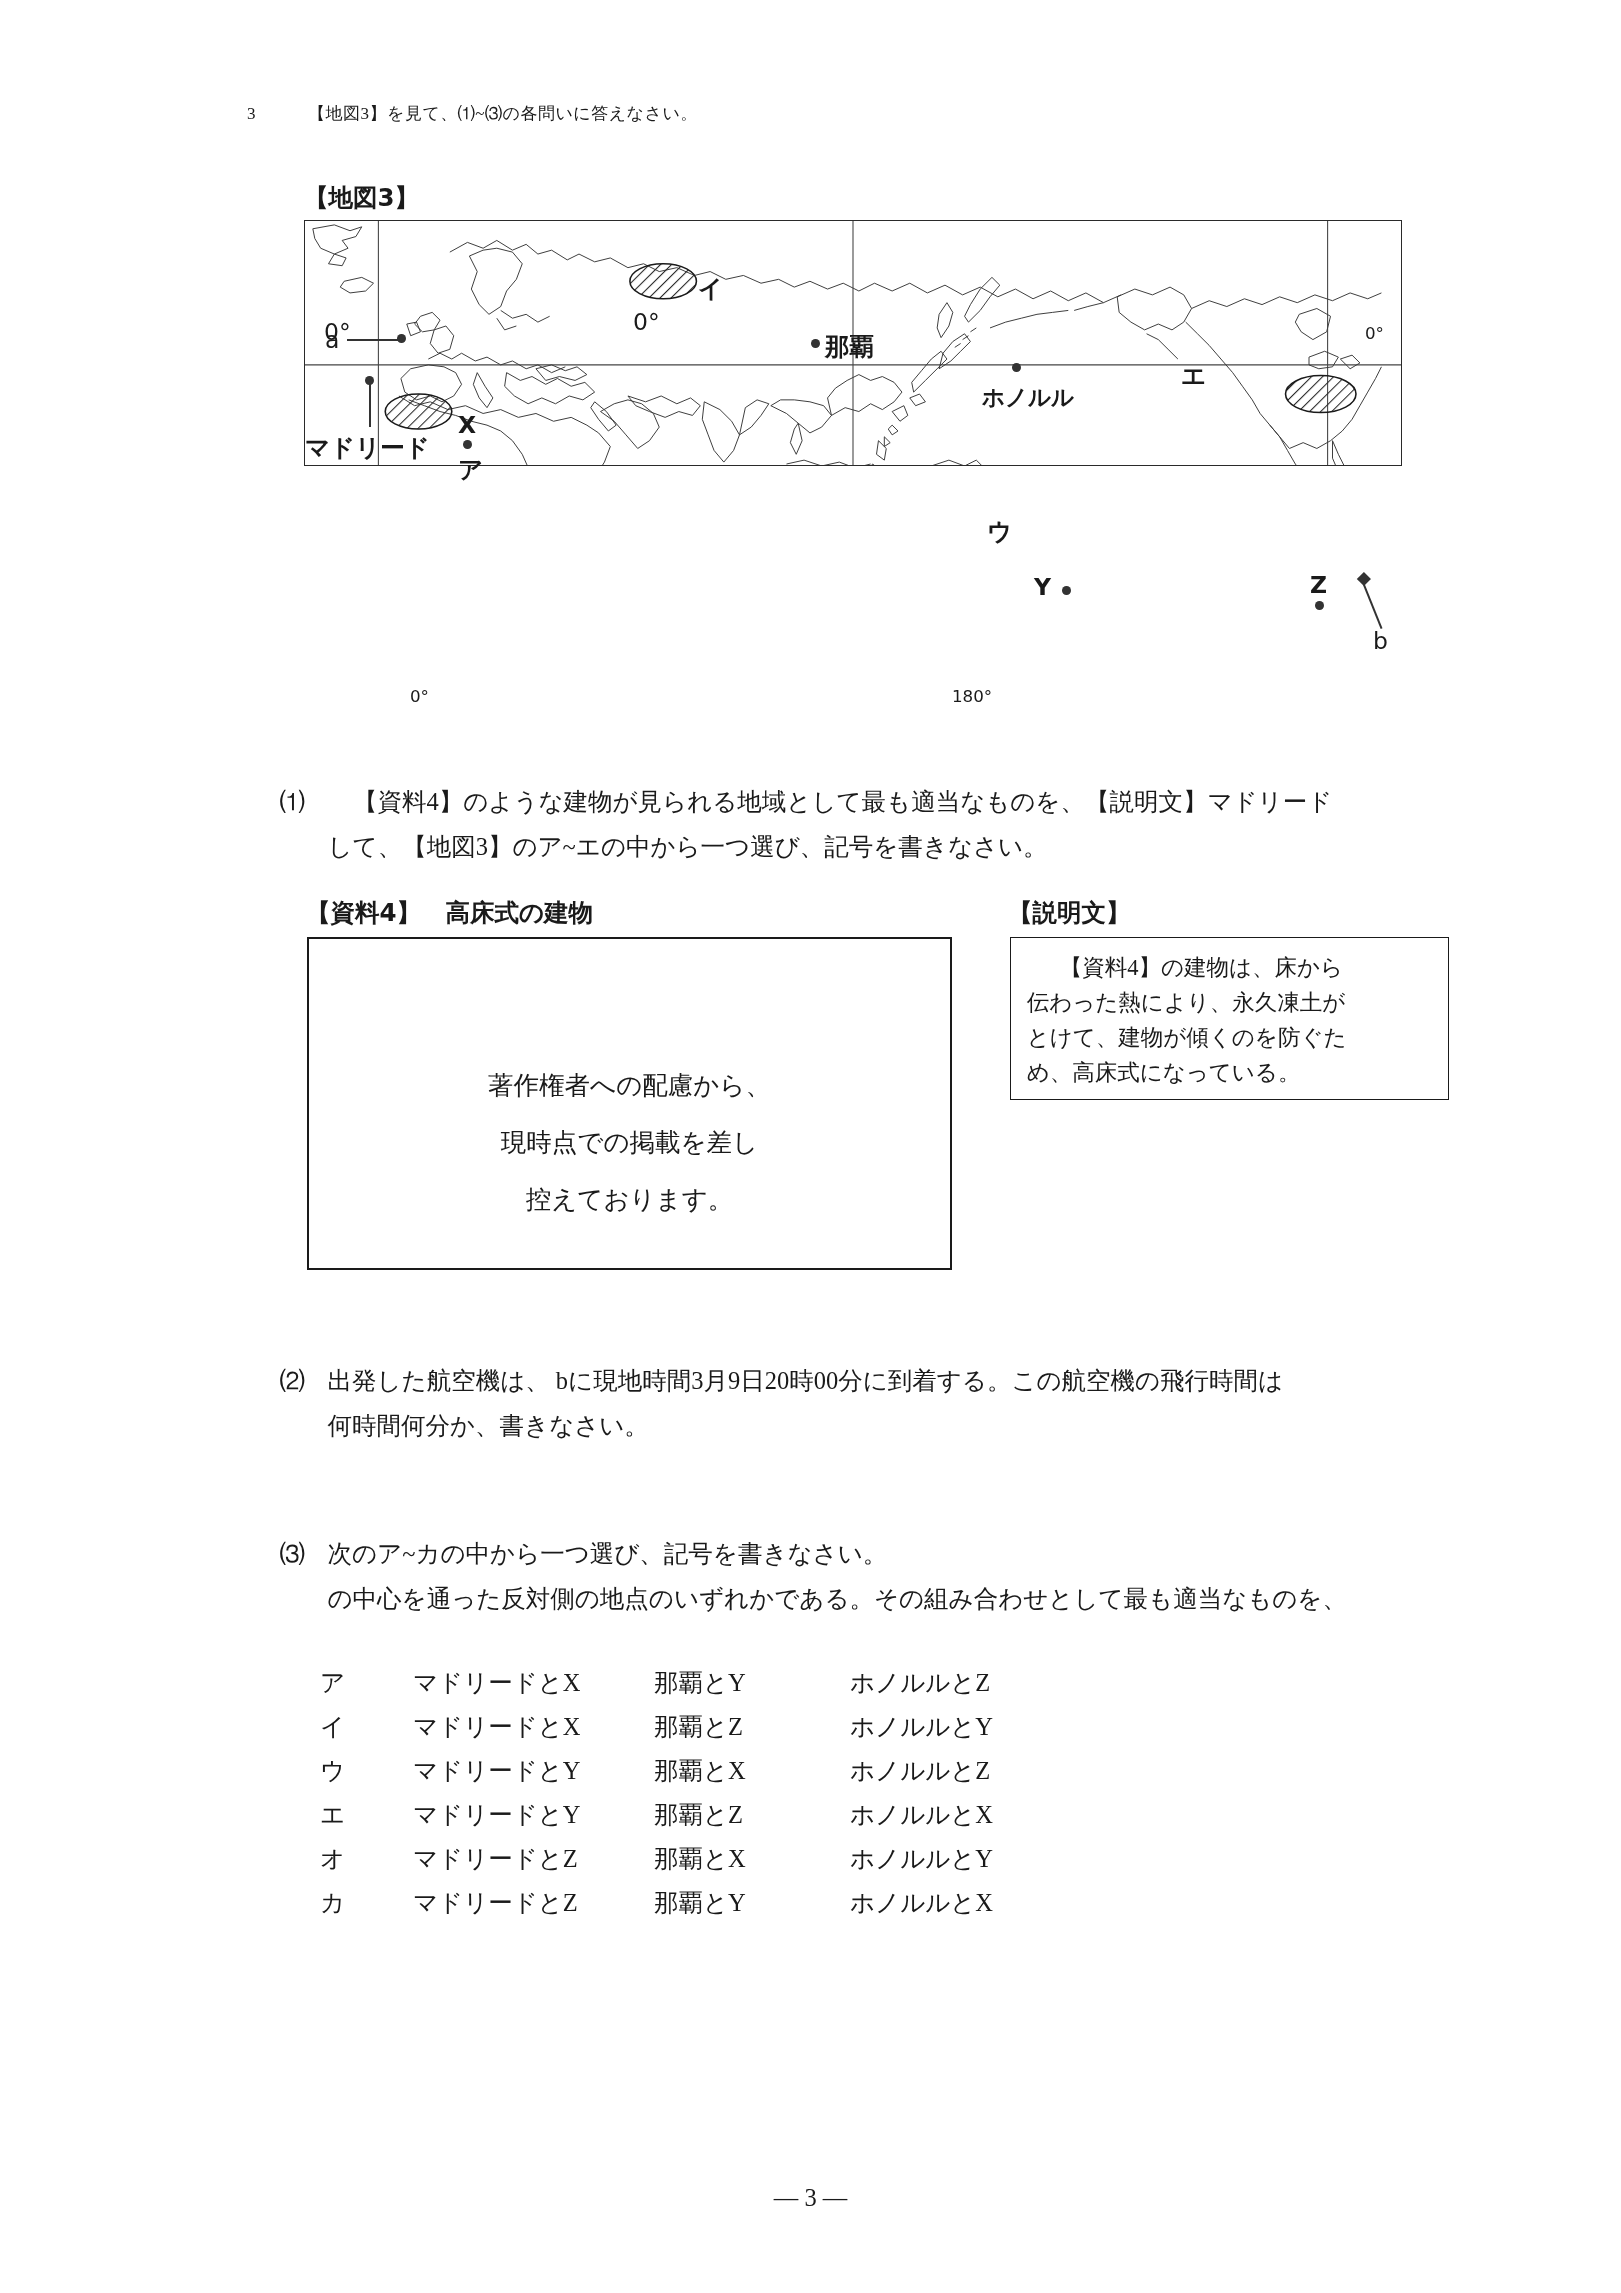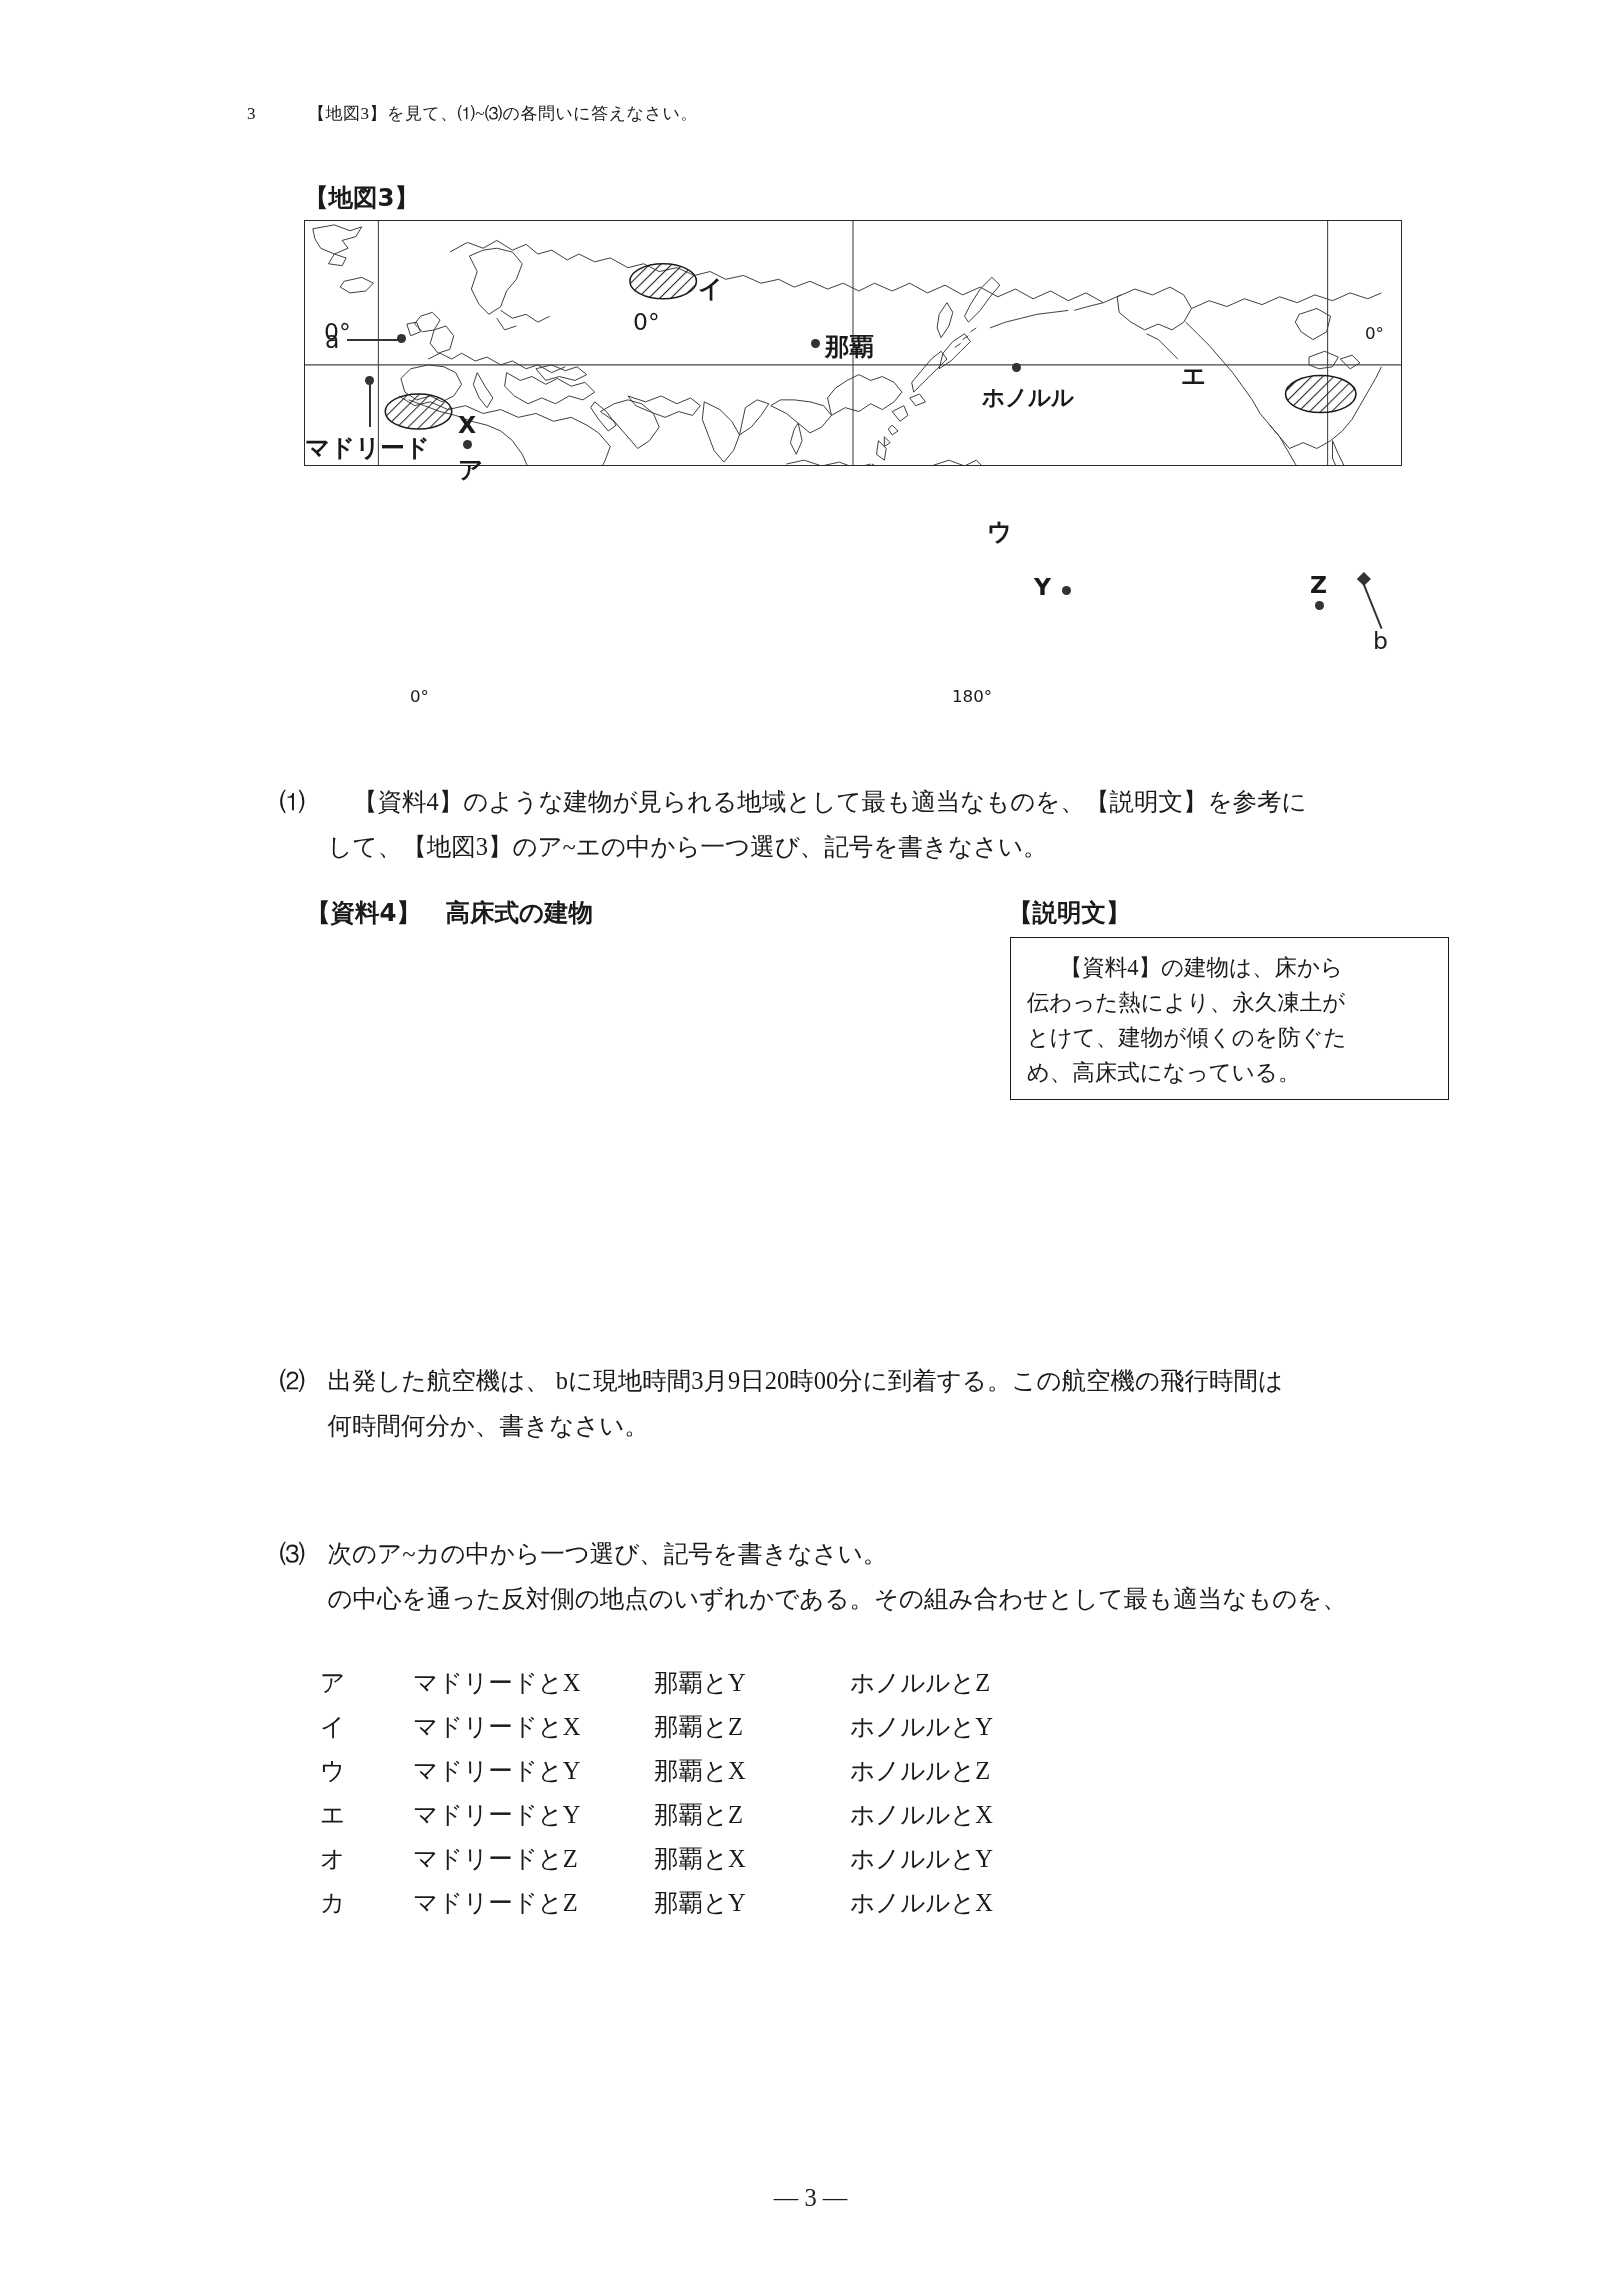--- a/index.html
+++ b/index.html
@@ -284,26 +284,33 @@
 
   <div class="mlabel sans small" style="left:1365px;top:323px;">0°</div>
 
   <div class="mlabel sans small" style="left:952px;top:686px;">180°</div>
 
   <div class="mlabel sans small" style="left:410px;top:686px;">0°</div>
 
   <div class="qitem" style="left:280px;top:779px;width:1176px;">
     <span class="mk">⑴</span>
     <div class="body">
-      <span class="ln">【資料4】のような建物が見られる地域として最も適当なものを、【説明文】を参考に</span>
+      <span class="ln">【資料4】のような建物が見られる地域として最も適当なものを、【説明文】マドリード</span>
       <span class="ln" style="margin-left:-25.5px;">して、【地図3】のア~エの中から一つ選び、記号を書きなさい。</span>
     </div>
   </div>
 
   <div class="shiryo-cap bk">【資料4】　高床式の建物</div>
+  <div class="shiryo-box">
+    <div class="shiryo-inner">
+      <span class="ln">著作権者への配慮から、</span>
+      <span class="ln">現時点での掲載を差し</span>
+      <span class="ln">控えております。</span>
+    </div>
+  </div>
 
   <div class="setsu-cap bk">【説明文】</div>
   <div class="setsu-box">
     <span class="ln first">【資料4】の建物は、床から</span>
     <span class="ln">伝わった熱により、永久凍土が</span>
     <span class="ln">とけて、建物が傾くのを防ぐた</span>
     <span class="ln">め、高床式になっている。</span>
   </div>
 
   <div class="qitem" style="left:280px;top:1358px;width:1196px;">

